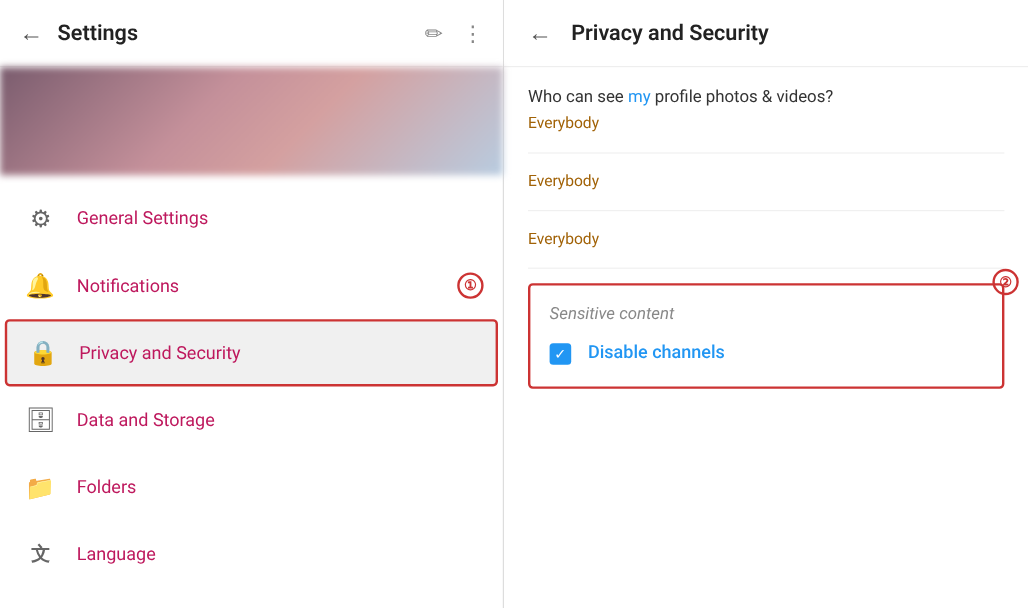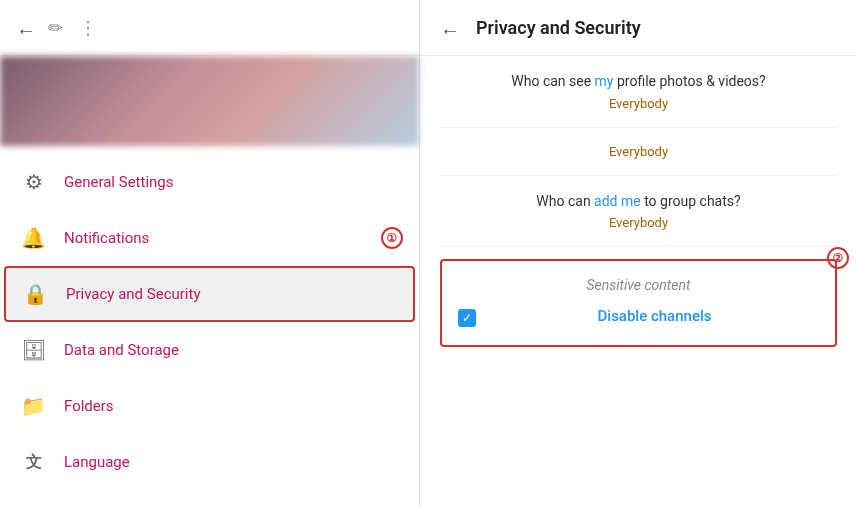--- a/index.html
+++ b/index.html
@@ -147,21 +147,20 @@
     .right-header-title {
       font-size: 18px;
       font-weight: 600;
       color: #222;
     }
 
     .right-content {
       flex: 1;
       overflow-y: auto;
       padding: 0;
-      text-align: center;
     }
 
     .privacy-section {
       padding: 0 20px;
     }
 
     .privacy-item {
       padding: 16px 0;
       border-bottom: 1px solid #f0f0f0;
     }
@@ -262,20 +261,21 @@
       right: -14px;
     }
   </style>
 </head>
 <body>
 
 <div class="left-panel">
 
   <div class="left-header">
     <span class="left-header-back">←</span>
+    <span class="left-header-title">Settings</span>
     <div class="left-header-icons">
       <span class="header-icon">✏</span>
       <span class="header-icon">⋮</span>
     </div>
   </div>
 
   <div class="profile-banner"></div>
 
   <div class="menu-list">
 
@@ -328,23 +328,20 @@
           Who can see <span class="highlight">my</span> profile photos &amp; videos?
         </div>
         <div class="privacy-answer">Everybody</div>
       </div>
 
       <div class="privacy-item">
         <div class="privacy-answer">Everybody</div>
       </div>
 
       <div class="privacy-item">
-        <div class="privacy-question">
-          Who can <span class="highlight">add</span> <span class="highlight">me</span> to group chats?
-        </div>
         <div class="privacy-answer">Everybody</div>
       </div>
 
     </div>
 
     <div class="sensitive-section" style="position:relative;">
       <span class="annotation-badge annotation-2">②</span>
       <div class="sensitive-title">Sensitive content</div>
       <div class="sensitive-item">
         <div class="checkbox-wrapper">

